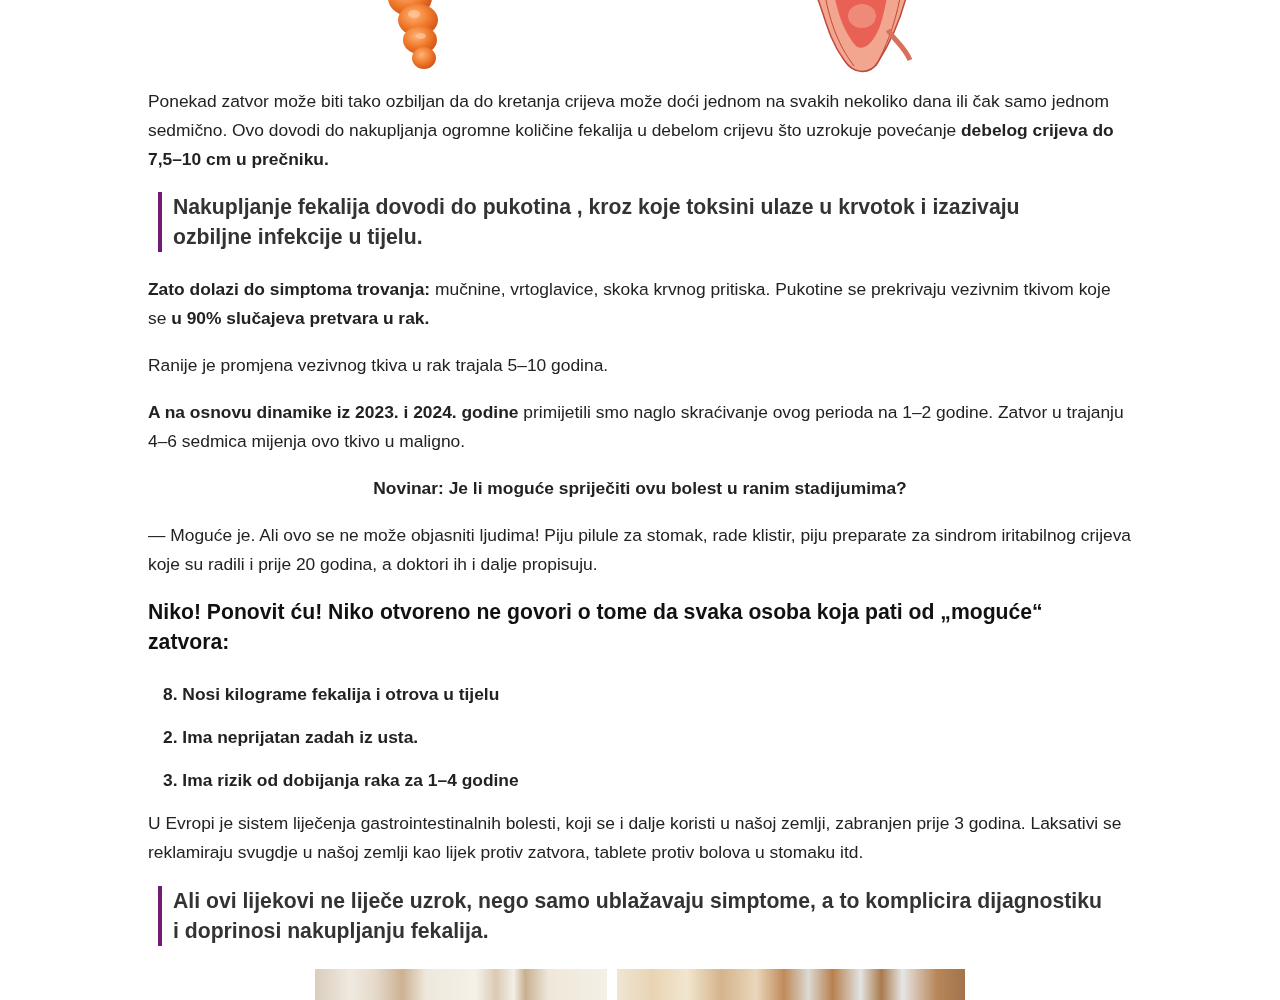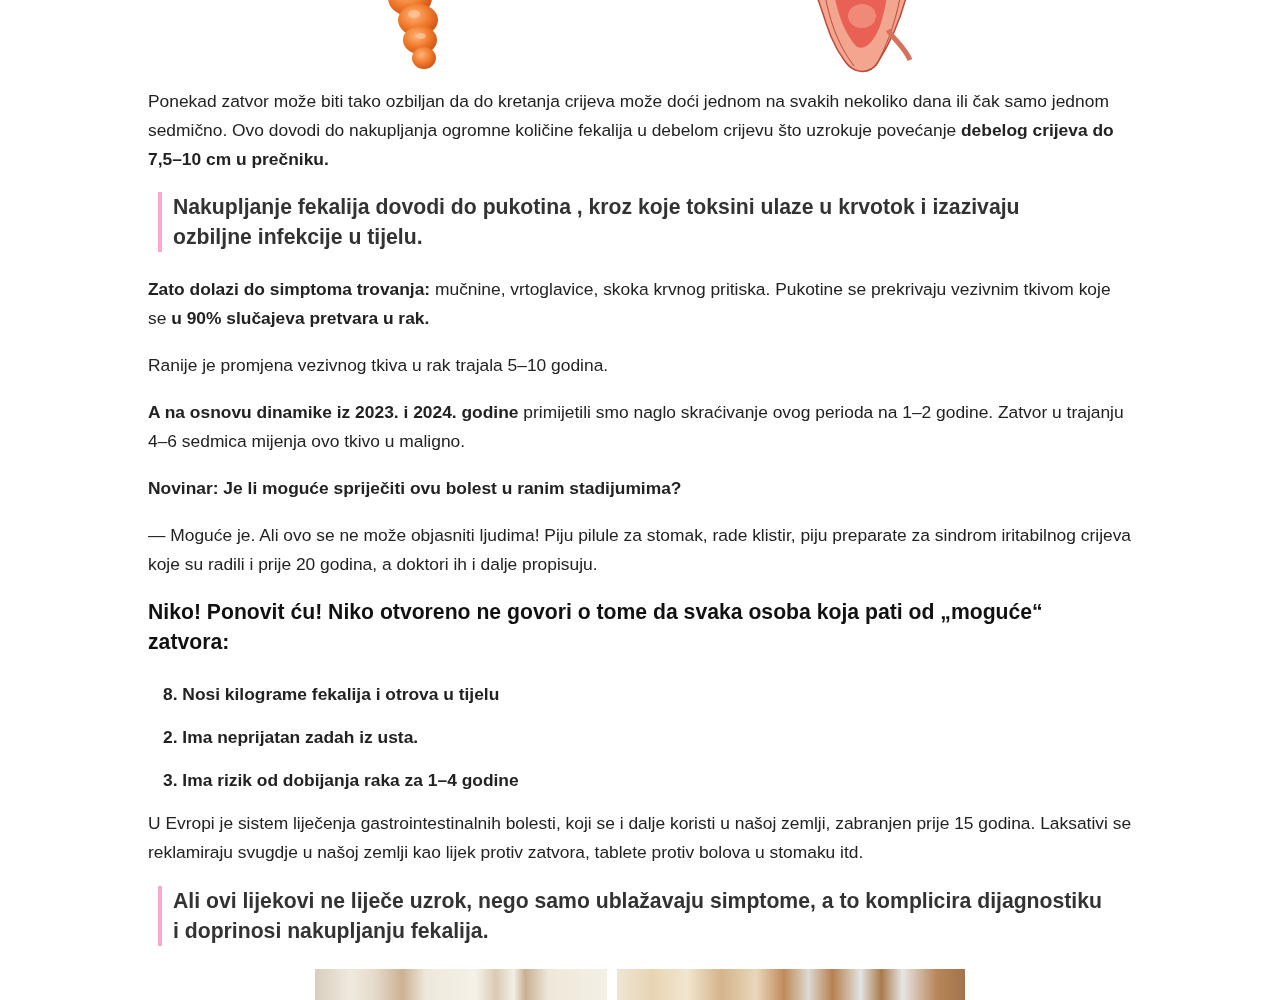--- a/index.html
+++ b/index.html
@@ -5,28 +5,28 @@
     html, body { margin: 0; padding: 0; background: #ffffff; }
     body { width: 1280px; height: 1000px; overflow: hidden; position: relative;
       font-family: "Liberation Sans", sans-serif; color: #222222; }
     .article { position: absolute; left: 148px; top: 0; width: 984px; }
     .illus-row { position: relative; height: 80px; }
     .illus-left { position: absolute; left: 228px; top: -20px; width: 78px; height: 92px; }
     .illus-right { position: absolute; left: 656px; top: -20px; width: 112px; height: 98px; }
     p { margin: 0; font-size: 17.4px; line-height: 29px; }
     b { font-weight: bold; }
     .p1 { position: absolute; top: 87px; left: 0; width: 984px; }
-    .quote { position: absolute; left: 10px; border-left: 4px solid #f9a8d4; padding-left: 11px;
+    .quote { position: absolute; left: 10px; border-left: 4px solid #701a75; padding-left: 11px;
       font-size: 21.2px; line-height: 30px; font-weight: bold; color: #333333; width: 930px; }
     .q1 { top: 192px; }
     .q2 { top: 886px; }
     .p2 { position: absolute; top: 275px; left: 0; width: 984px; }
     .p3 { position: absolute; top: 351px; left: 0; width: 984px; }
     .p4 { position: absolute; top: 398px; left: 0; width: 984px; }
-    .p5 { position: absolute; top: 474px; left: 0; width: 984px; font-weight: bold; }
+    .p5 { position: absolute; top: 474px; left: 0; width: 984px; font-weight: bold; text-align: center; }
     .p6 { position: absolute; top: 521px; left: 0; width: 984px; }
     .h2 { position: absolute; top: 597px; left: 0; width: 960px; font-size: 21.2px; line-height: 30px;
       font-weight: bold; color: #111111; margin: 0; }
     .list { position: absolute; top: 680px; left: 15px; margin: 0; padding: 0; list-style: none; }
     .list li { font-size: 17.4px; line-height: 29px; font-weight: bold; height: 43px; }
     .p7 { position: absolute; top: 809px; left: 0; width: 984px; }
     .photo { position: absolute; left: 167px; top: 969px; width: 650px; height: 40px; overflow: hidden; display: flex; gap: 0; }
     .photo-a { width: 292px; height: 100%; background: linear-gradient(90deg, #d9cdbd 0%, #efe9df 12%, #e6dccd 20%, #cdb293 30%, #eee8dc 38%, #f5f1e8 55%, #dacab4 62%, #f3efe6 68%, #c7b090 72%, #efe8da 80%, #f4f0e6 100%); }
     .photo-gap { width: 10px; height: 100%; background: #ffffff; }
     .photo-b { width: 348px; height: 100%; background: linear-gradient(90deg, #efe6d4 0%, #e8d4b3 10%, #f1e6cf 20%, #d5b48c 30%, #e9d7bb 40%, #bf8b5a 48%, #dcd9d3 55%, #b7814f 62%, #e3e4e3 70%, #a97a4c 76%, #e6e6e6 82%, #b88658 92%, #a2744c 100%); }
@@ -77,21 +77,21 @@
   <p class="p6">— Moguće je. Ali ovo se ne može objasniti ljudima! Piju pilule za stomak, rade klistir, piju preparate za sindrom iritabilnog crijeva koje su radili i prije 20 godina, a doktori ih i dalje propisuju.</p>
 
   <h2 class="h2">Niko! Ponovit ću! Niko otvoreno ne govori o tome da svaka osoba koja pati od „moguće“ zatvora:</h2>
 
   <ol class="list">
     <li>8. Nosi kilograme fekalija i otrova u tijelu</li>
     <li>2. Ima neprijatan zadah iz usta.</li>
     <li>3. Ima rizik od dobijanja raka za 1–4 godine</li>
   </ol>
 
-  <p class="p7">U Evropi je sistem liječenja gastrointestinalnih bolesti, koji se i dalje koristi u našoj zemlji, zabranjen prije 15 godina. Laksativi se reklamiraju svugdje u našoj zemlji kao lijek protiv zatvora, tablete protiv bolova u stomaku itd.</p>
+  <p class="p7">U Evropi je sistem liječenja gastrointestinalnih bolesti, koji se i dalje koristi u našoj zemlji, zabranjen prije 3 godina. Laksativi se reklamiraju svugdje u našoj zemlji kao lijek protiv zatvora, tablete protiv bolova u stomaku itd.</p>
 
   <div class="quote q2">Ali ovi lijekovi ne liječe uzrok, nego samo ublažavaju simptome, a to komplicira dijagnostiku i doprinosi nakupljanju fekalija.</div>
 
   <div class="photo">
     <div class="photo-a"></div>
     <div class="photo-gap"></div>
     <div class="photo-b"></div>
   </div>
 </div>
 

